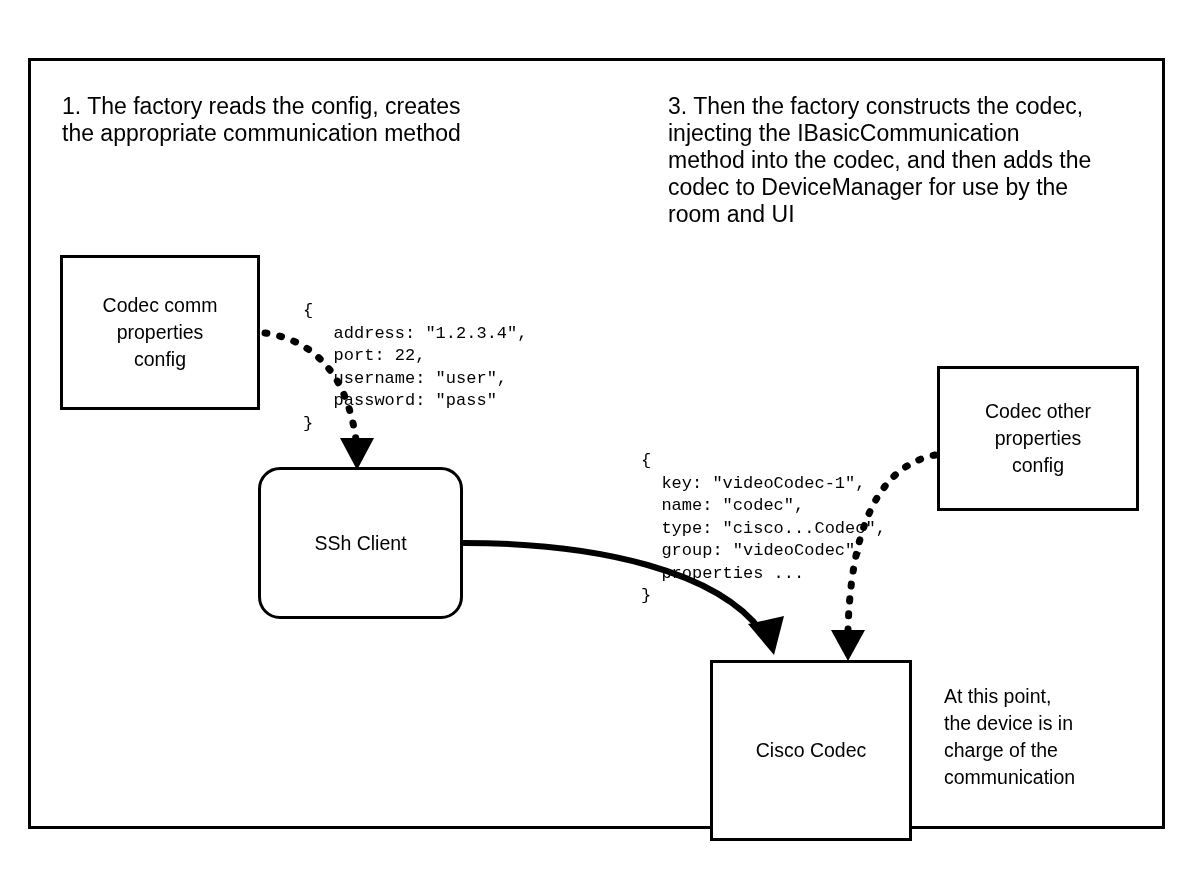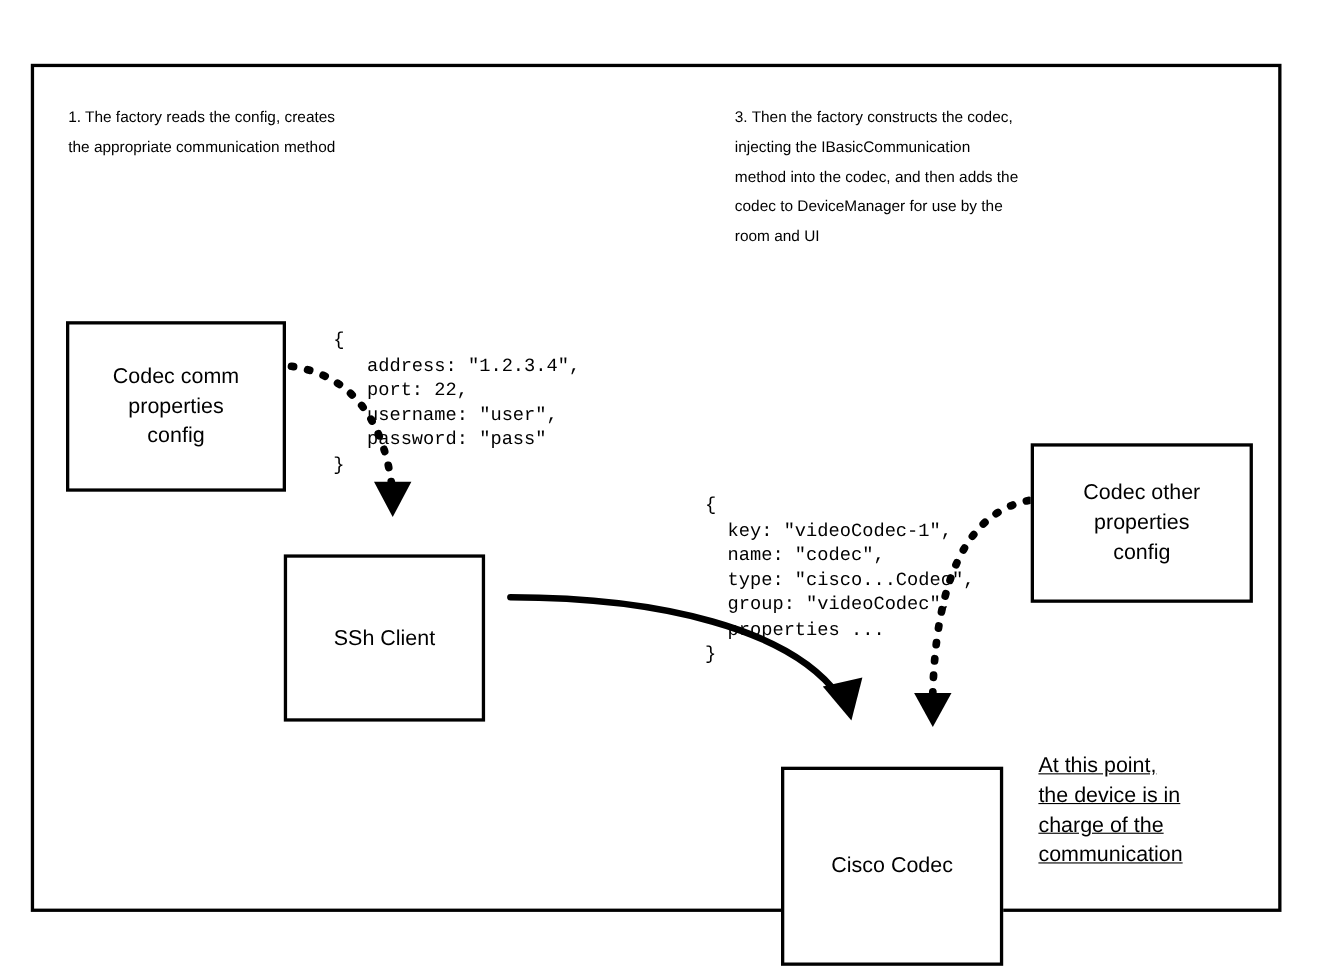--- a/index.html
+++ b/index.html
@@ -21,45 +21,44 @@
     position: absolute;
     left: 28px;
     top: 58px;
     width: 1137px;
     height: 771px;
     border: 3px solid #000000;
     box-sizing: border-box;
   }
   .note {
     position: absolute;
-    font-size: 14px;
+    font-size: 23px;
     line-height: 27px;
     color: #000000;
     white-space: pre-line;
   }
   #note-1 { left: 62px; top: 93px; width: 470px; }
   #note-2 { left: 668px; top: 93px; width: 460px; }
 
   .box {
     position: absolute;
     border: 3px solid #000000;
     box-sizing: border-box;
     background: #ffffff;
     display: flex;
     align-items: center;
     justify-content: center;
     text-align: center;
     font-size: 19.5px;
     line-height: 27px;
     color: #000000;
     white-space: pre-line;
-    margin-top: 37px;
   }
   #box-comm-config { left: 60px;  top: 255px; width: 200px; height: 155px; }
-  #box-ssh-client  { left: 258px; top: 467px; width: 183px; height: 152px; }
+  #box-ssh-client  { left: 258px; top: 467px; width: 205px; height: 152px; border-radius: 22px; }
   #box-other-config{ left: 937px; top: 366px; width: 202px; height: 145px; }
   #box-cisco-codec { left: 710px; top: 660px; width: 202px; height: 181px; }
 
   .code {
     position: absolute;
     font-family: "Liberation Mono", monospace;
     font-size: 17px;
     line-height: 22.5px;
     color: #000000;
     white-space: pre;
@@ -69,21 +68,20 @@
 
   #text-at-this-point {
     position: absolute;
     left: 944px;
     top: 683px;
     width: 200px;
     font-size: 19.5px;
     line-height: 27px;
     color: #000000;
     white-space: pre-line;
-    text-decoration: underline;
   }
 
   #arrow-layer {
     position: absolute;
     left: 0;
     top: 0;
     width: 1200px;
     height: 880px;
     pointer-events: none;
   }

